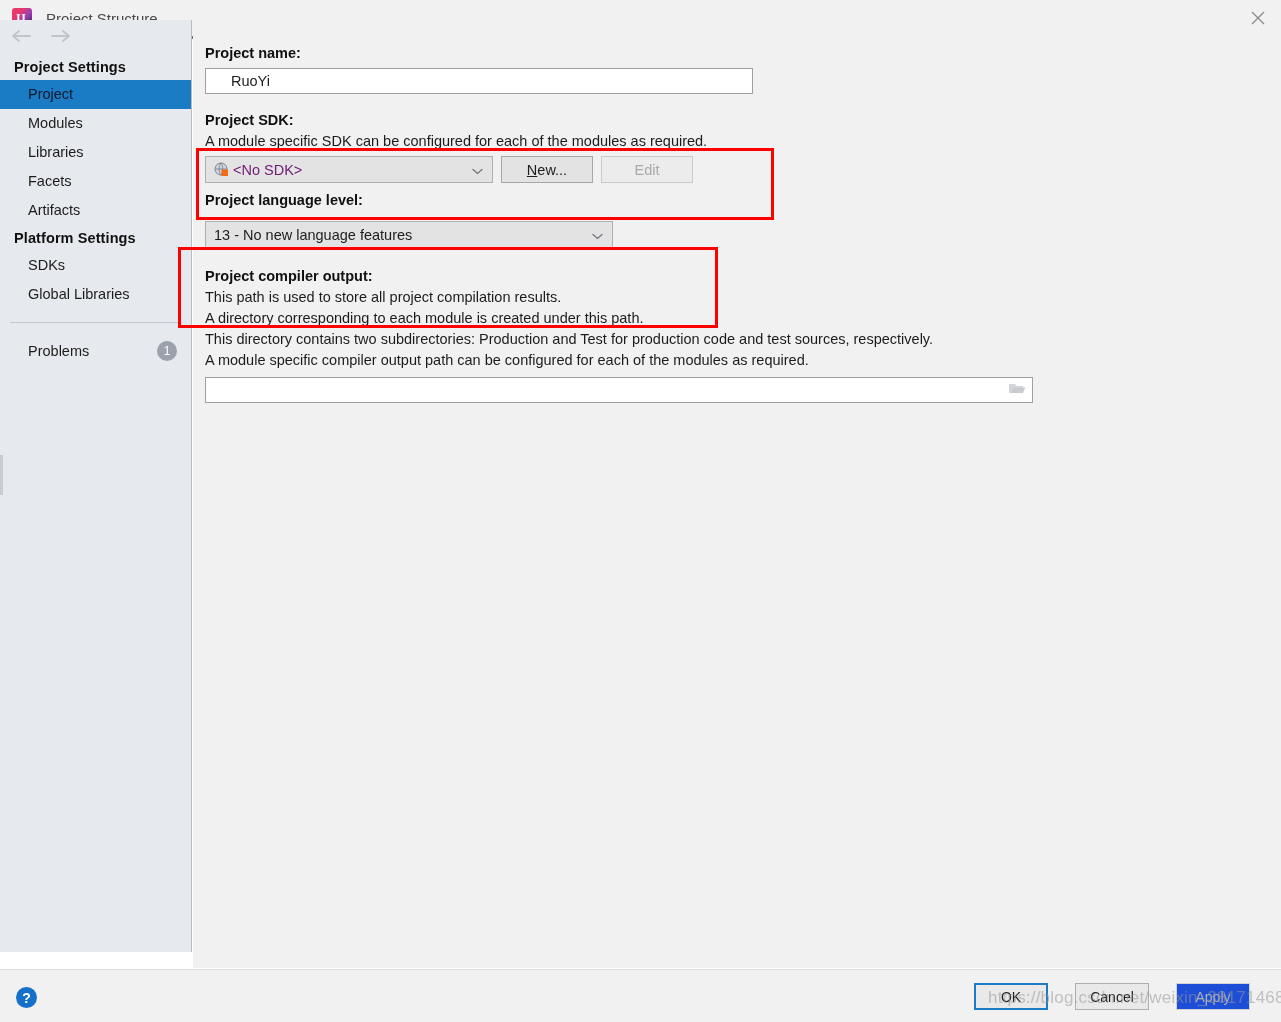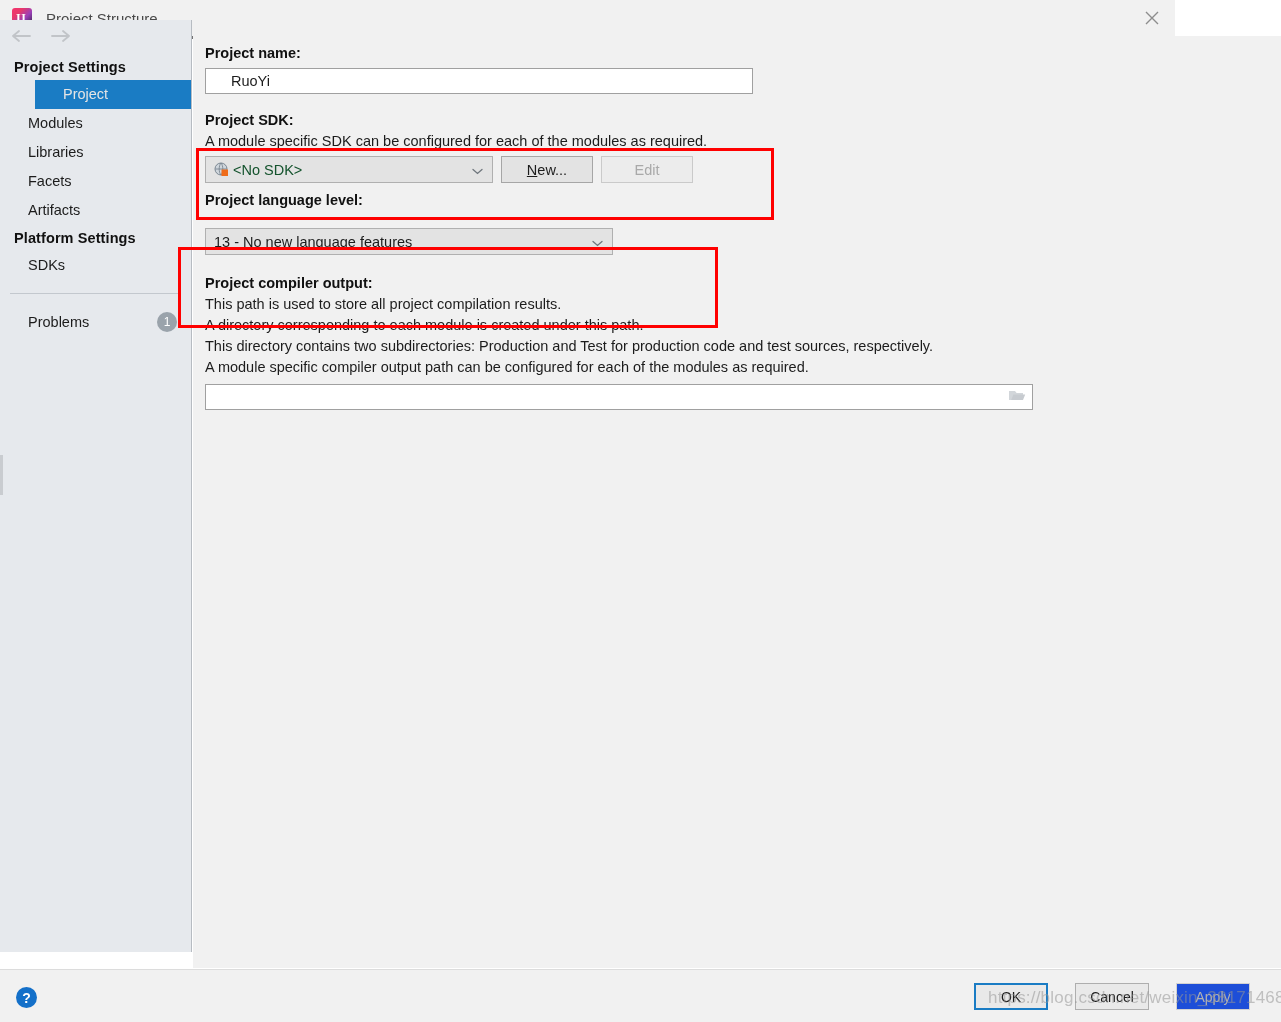--- a/index.html
+++ b/index.html
@@ -15,21 +15,21 @@
     font-family: "Liberation Sans", sans-serif;
     font-size: 14.5px;
     color: #1c1c1c;
     -webkit-font-smoothing: antialiased;
   }
 
   
   .titlebar {
     position: absolute;
     left: 0; top: 0;
-    width: 1175px; height: 36px;
+    width: 1281px; height: 36px;
     background: #f1f1f1;
     border-bottom: 3px solid #737373;
     display: flex;
     align-items: center;
   }
   .app-logo {
     width: 20px; height: 20px;
     margin-left: 12px;
     position: relative;
     flex: none;
@@ -90,22 +90,21 @@
   .nav-item {
     height: 29px;
     line-height: 29px;
     padding-left: 28px;
     font-size: 14.5px;
     color: #1c1c1c;
     white-space: nowrap;
   }
   .nav-item.selected {
     background: #1a7cc4;
-    color: #e5e5e5;
-    margin-left: 35px;
+    color: #0f172a;
   }
   .sidebar-divider {
     height: 1px;
     background: #c3c8ce;
     margin: 13px 10px 0 10px;
   }
   .problems-row {
     height: 29px;
     margin-top: 13px;
     padding-left: 28px;
@@ -321,20 +320,21 @@
 
   <div class="group-header">Project Settings</div>
   <div class="nav-item selected">Project</div>
   <div class="nav-item">Modules</div>
   <div class="nav-item">Libraries</div>
   <div class="nav-item">Facets</div>
   <div class="nav-item">Artifacts</div>
 
   <div class="group-header">Platform Settings</div>
   <div class="nav-item">SDKs</div>
+  <div class="nav-item">Global Libraries</div>
 
   <div class="sidebar-divider"></div>
 
   <div class="problems-row">
     <span>Problems</span>
     <span class="badge">1</span>
   </div>
 </div>
 
 <div class="left-notch"></div>
@@ -351,37 +351,37 @@
 
   <div class="row-controls">
     <div class="combo" style="width:288px;">
       <span class="sdk-icon">
         <svg width="15" height="15" viewBox="0 0 15 15" aria-hidden="true">
           <circle cx="7" cy="7" r="6" fill="#cfd6dc" stroke="#7a8691" stroke-width="1"></circle>
           <path d="M1.4 7 H12.6 M7 1 C4.6 3.5 4.6 10.5 7 13 M7 1 C9.4 3.5 9.4 10.5 7 13" stroke="#7a8691" stroke-width="0.9" fill="none"></path>
           <rect x="7.5" y="7.5" width="6.5" height="6.5" fill="#ef6c1a"></rect>
         </svg>
       </span>
-      <span style="color:#14532d;">&lt;No SDK&gt;</span>
+      <span style="color:#701a75;">&lt;No SDK&gt;</span>
       <span class="chev">
         <svg width="11" height="7" viewBox="0 0 11 7" aria-hidden="true">
           <path d="M1 1.5 L5.5 5.5 L10 1.5" stroke="#6f767d" stroke-width="1.3" fill="none" stroke-linecap="round"></path>
         </svg>
       </span>
     </div>
     <div class="btn">
       <span class="mnemonic">N</span>
         <span>ew...</span>
     </div>
     <div class="btn disabled">Edit</div>
   </div>
 
   <div class="field-label" style="margin-top:6px;">Project language level:</div>
 
-  <div class="combo" style="width:408px; margin-top:17px;">
+  <div class="combo" style="width:408px; margin-top:10px;">
     <span>13 - No new language features</span>
     <span class="chev">
       <svg width="11" height="7" viewBox="0 0 11 7" aria-hidden="true">
         <path d="M1 1.5 L5.5 5.5 L10 1.5" stroke="#6f767d" stroke-width="1.3" fill="none" stroke-linecap="round"></path>
       </svg>
     </span>
   </div>
 
   <div class="field-label" style="margin-top:17px;">Project compiler output:</div>
   <div class="desc-line">This path is used to store all project compilation results.</div>

